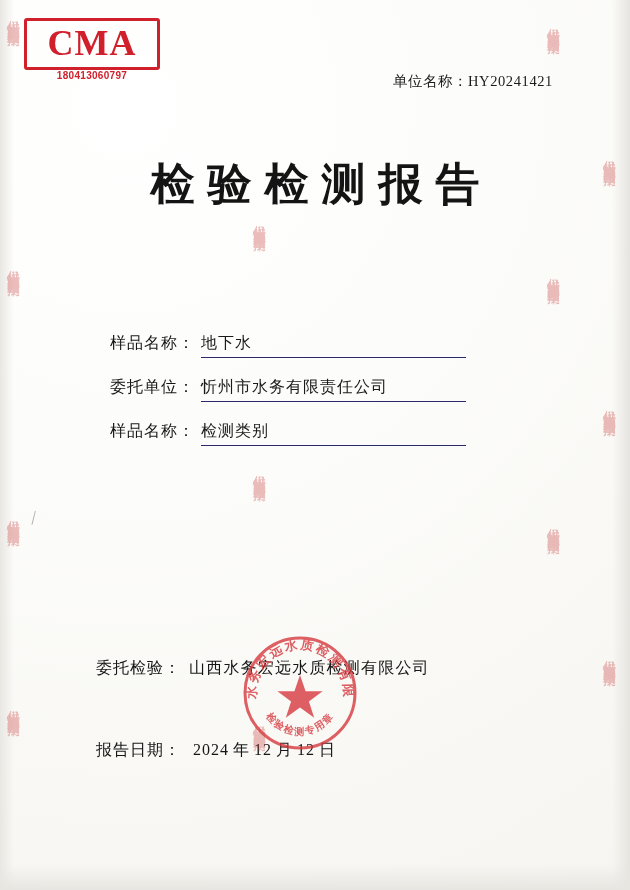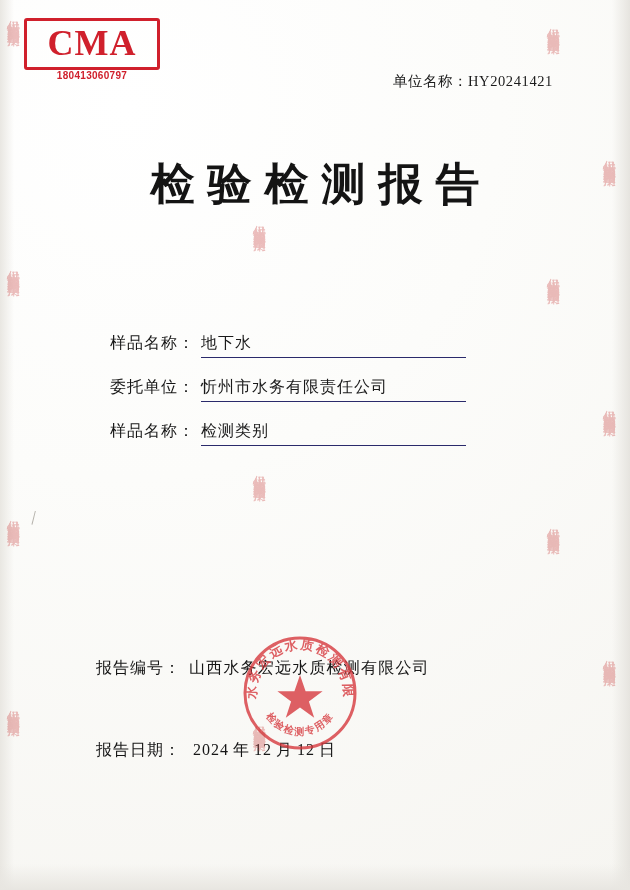--- a/index.html
+++ b/index.html
@@ -261,21 +261,21 @@
       <span class="field-value-wrap">
         <span class="field-value">检测类别</span>
       </span>
     </div>
   </div>
 
   <div class="pencil-mark"></div>
 
   <div id="footer-block">
     <div class="foot-row">
-      <span class="foot-label">报告编号：</span><span class="foot-value">山西水务宏远水质检测有限公司</span>
+      <span class="foot-label">委托检验：</span><span class="foot-value">山西水务宏远水质检测有限公司</span>
     </div>
     <div class="foot-row">
       <span class="foot-label">报告日期：</span><span class="date-val"><span class="date-num">2024</span><span>年</span><span class="date-num">12</span><span>月</span><span class="date-num">12</span><span>日</span></span>
     </div>
   </div>
 
   <div id="seal">
     <svg width="122" height="122" viewBox="0 0 122 122" xmlns="http://www.w3.org/2000/svg">
       <defs>
         <path id="sealTopArc" d="M 17,61 A 44,44 0 0 1 105,61"></path>

